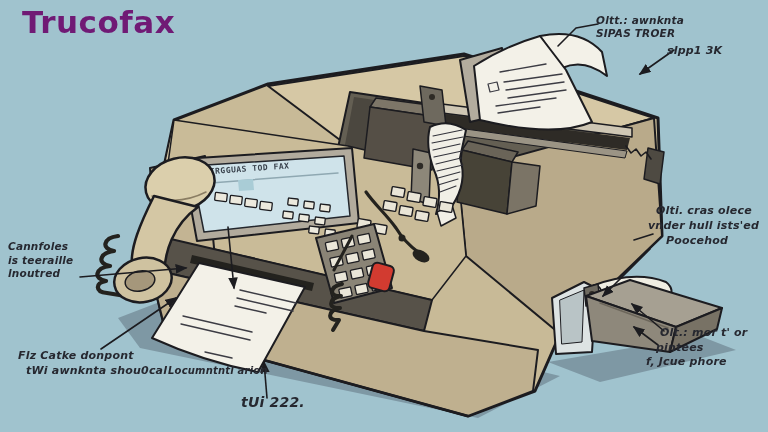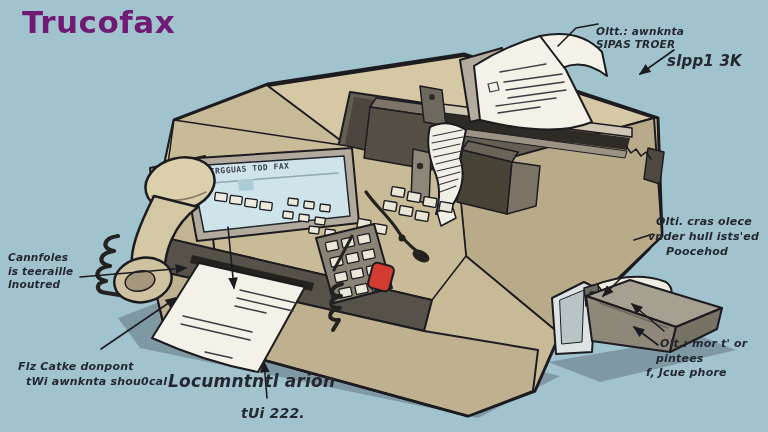--- a/index.html
+++ b/index.html
@@ -12,35 +12,34 @@
   .title{
     position:absolute;left:22px;top:4px;
     font:800 31px "DejaVu Sans",sans-serif;
     color:#701a75;letter-spacing:.5px;
   }
   .callout{
     position:absolute;
     font:italic 600 10.5px "DejaVu Sans",sans-serif;
     color:#262830;letter-spacing:.2px;line-height:13px;
     white-space:nowrap;
-    margin-top:11px;
   }
   .callout span{display:block;}
   .c-topright{left:596px;top:14px;}
-  .c-slpp{left:667px;top:44px;font-size:15px;}
+  .c-slpp{left:667px;top:44px;font-size:11px;}
   .c-rightmid{left:648px;top:203px;line-height:15px;font-size:11px;}
   .c-rightmid .i1{padding-left:8px;}
   .c-rightmid .i3{padding-left:18px;}
   .c-rightbot{left:646px;top:326px;line-height:14.5px;font-size:11px;}
   .c-rightbot .i1{padding-left:14px;}
   .c-rightbot .i2{padding-left:10px;}
   .c-left{left:8px;top:240px;width:72px;text-align:left;line-height:13.5px;}
   .c-botleft{left:18px;top:349px;line-height:14.5px;font-size:11px;}
   .c-botleft .i2{padding-left:8px;}
-  .c-locum{left:168px;top:364px;font-size:17px;}
+  .c-locum{left:168px;top:364px;font-size:10px;}
   .c-tui{left:241px;top:396px;font-size:14px;}
 </style>
 </head>
 <body>
 
 <div class="stage">
 
   <svg width="768" height="432" viewBox="0 0 768 432">
     <defs>
       <marker id="ah" markerWidth="9" markerHeight="8" refX="6.5" refY="3" orient="auto">

